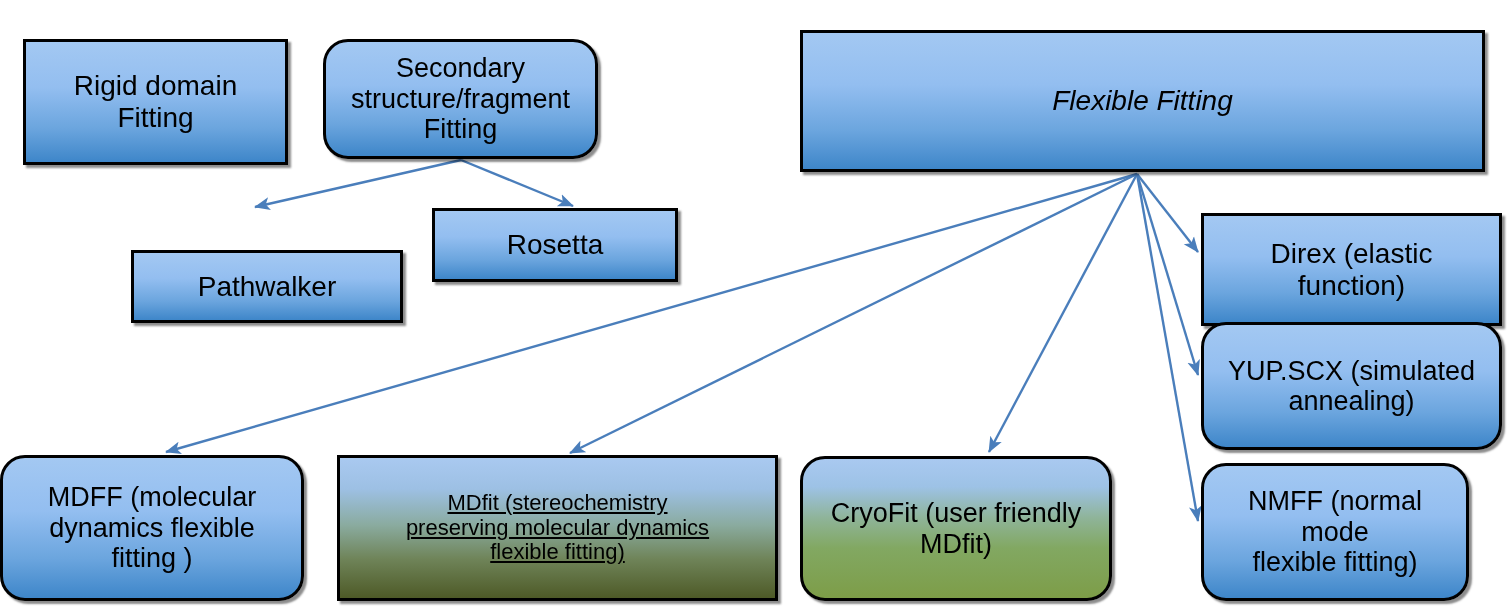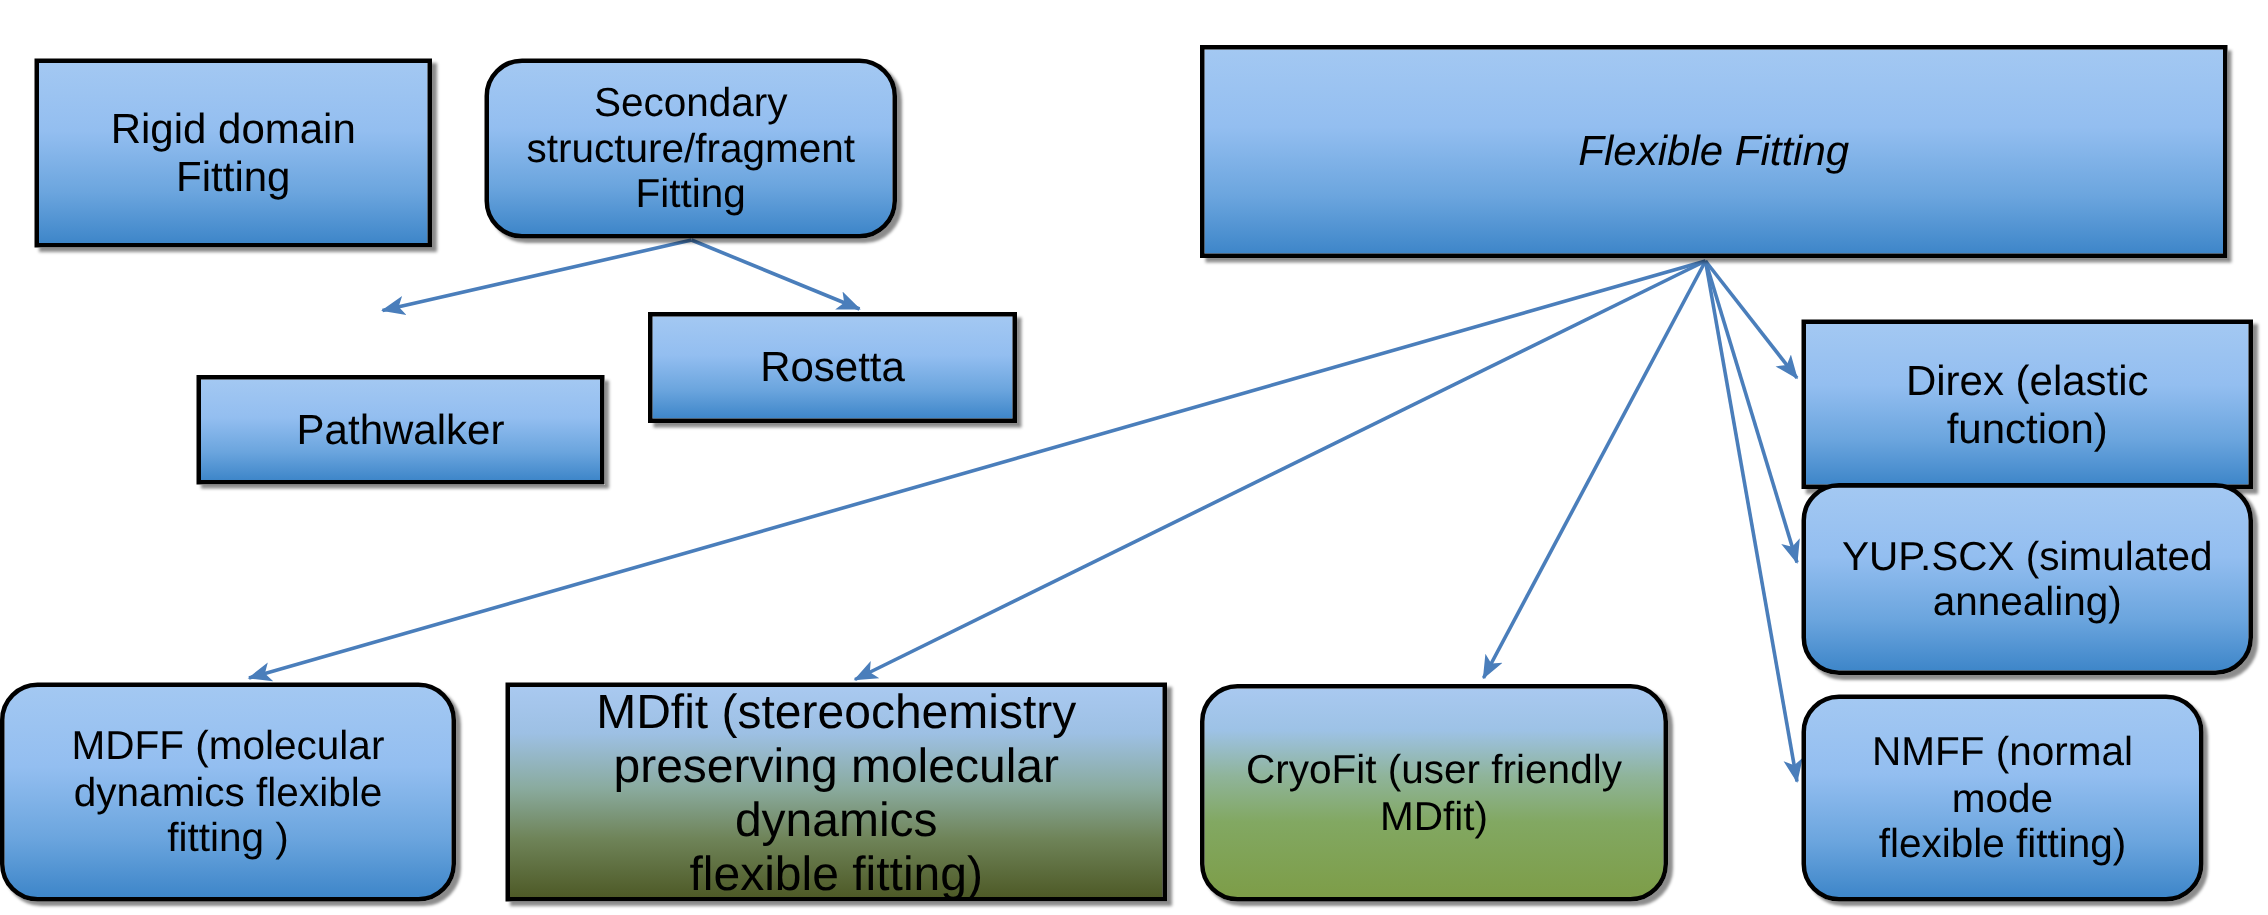--- a/index.html
+++ b/index.html
@@ -47,21 +47,21 @@
     background: linear-gradient(to bottom, #a3c8f2 0%, #93bef0 38%, #6ba5de 72%, #3e86c9 100%);
   }
   .fill-blue-olive {
     background: linear-gradient(to bottom, #a9c9f0 0%, #9dc0e4 22%, #8aab9f 48%, #6f8459 72%, #4e5a27 100%);
   }
   .fill-blue-green {
     background: linear-gradient(to bottom, #a9c9f0 0%, #9dc2e6 20%, #8fb49a 42%, #82a862 64%, #7d9d48 100%);
   }
   .t28 { font-size: 28px; }
   .t27 { font-size: 27px; border-radius: 25px; }
-  .t26 { font-size: 32px; }
+  .t26 { font-size: 22px; text-decoration: underline; }
 </style>
 </head>
 <body>
 
 <div id="canvas">
 
   <svg class="arrow-layer" viewBox="0 0 1512 610" width="1512" height="610" xmlns="http://www.w3.org/2000/svg">
     <defs>
       <marker id="arrowhead" markerWidth="7" markerHeight="7" refX="6.2" refY="3.1" orient="auto" markerUnits="strokeWidth">
         <path d="M0,0.4 L6.6,3.1 L0,5.8 L1.6,3.1 Z" fill="#4a7ebb"></path>

